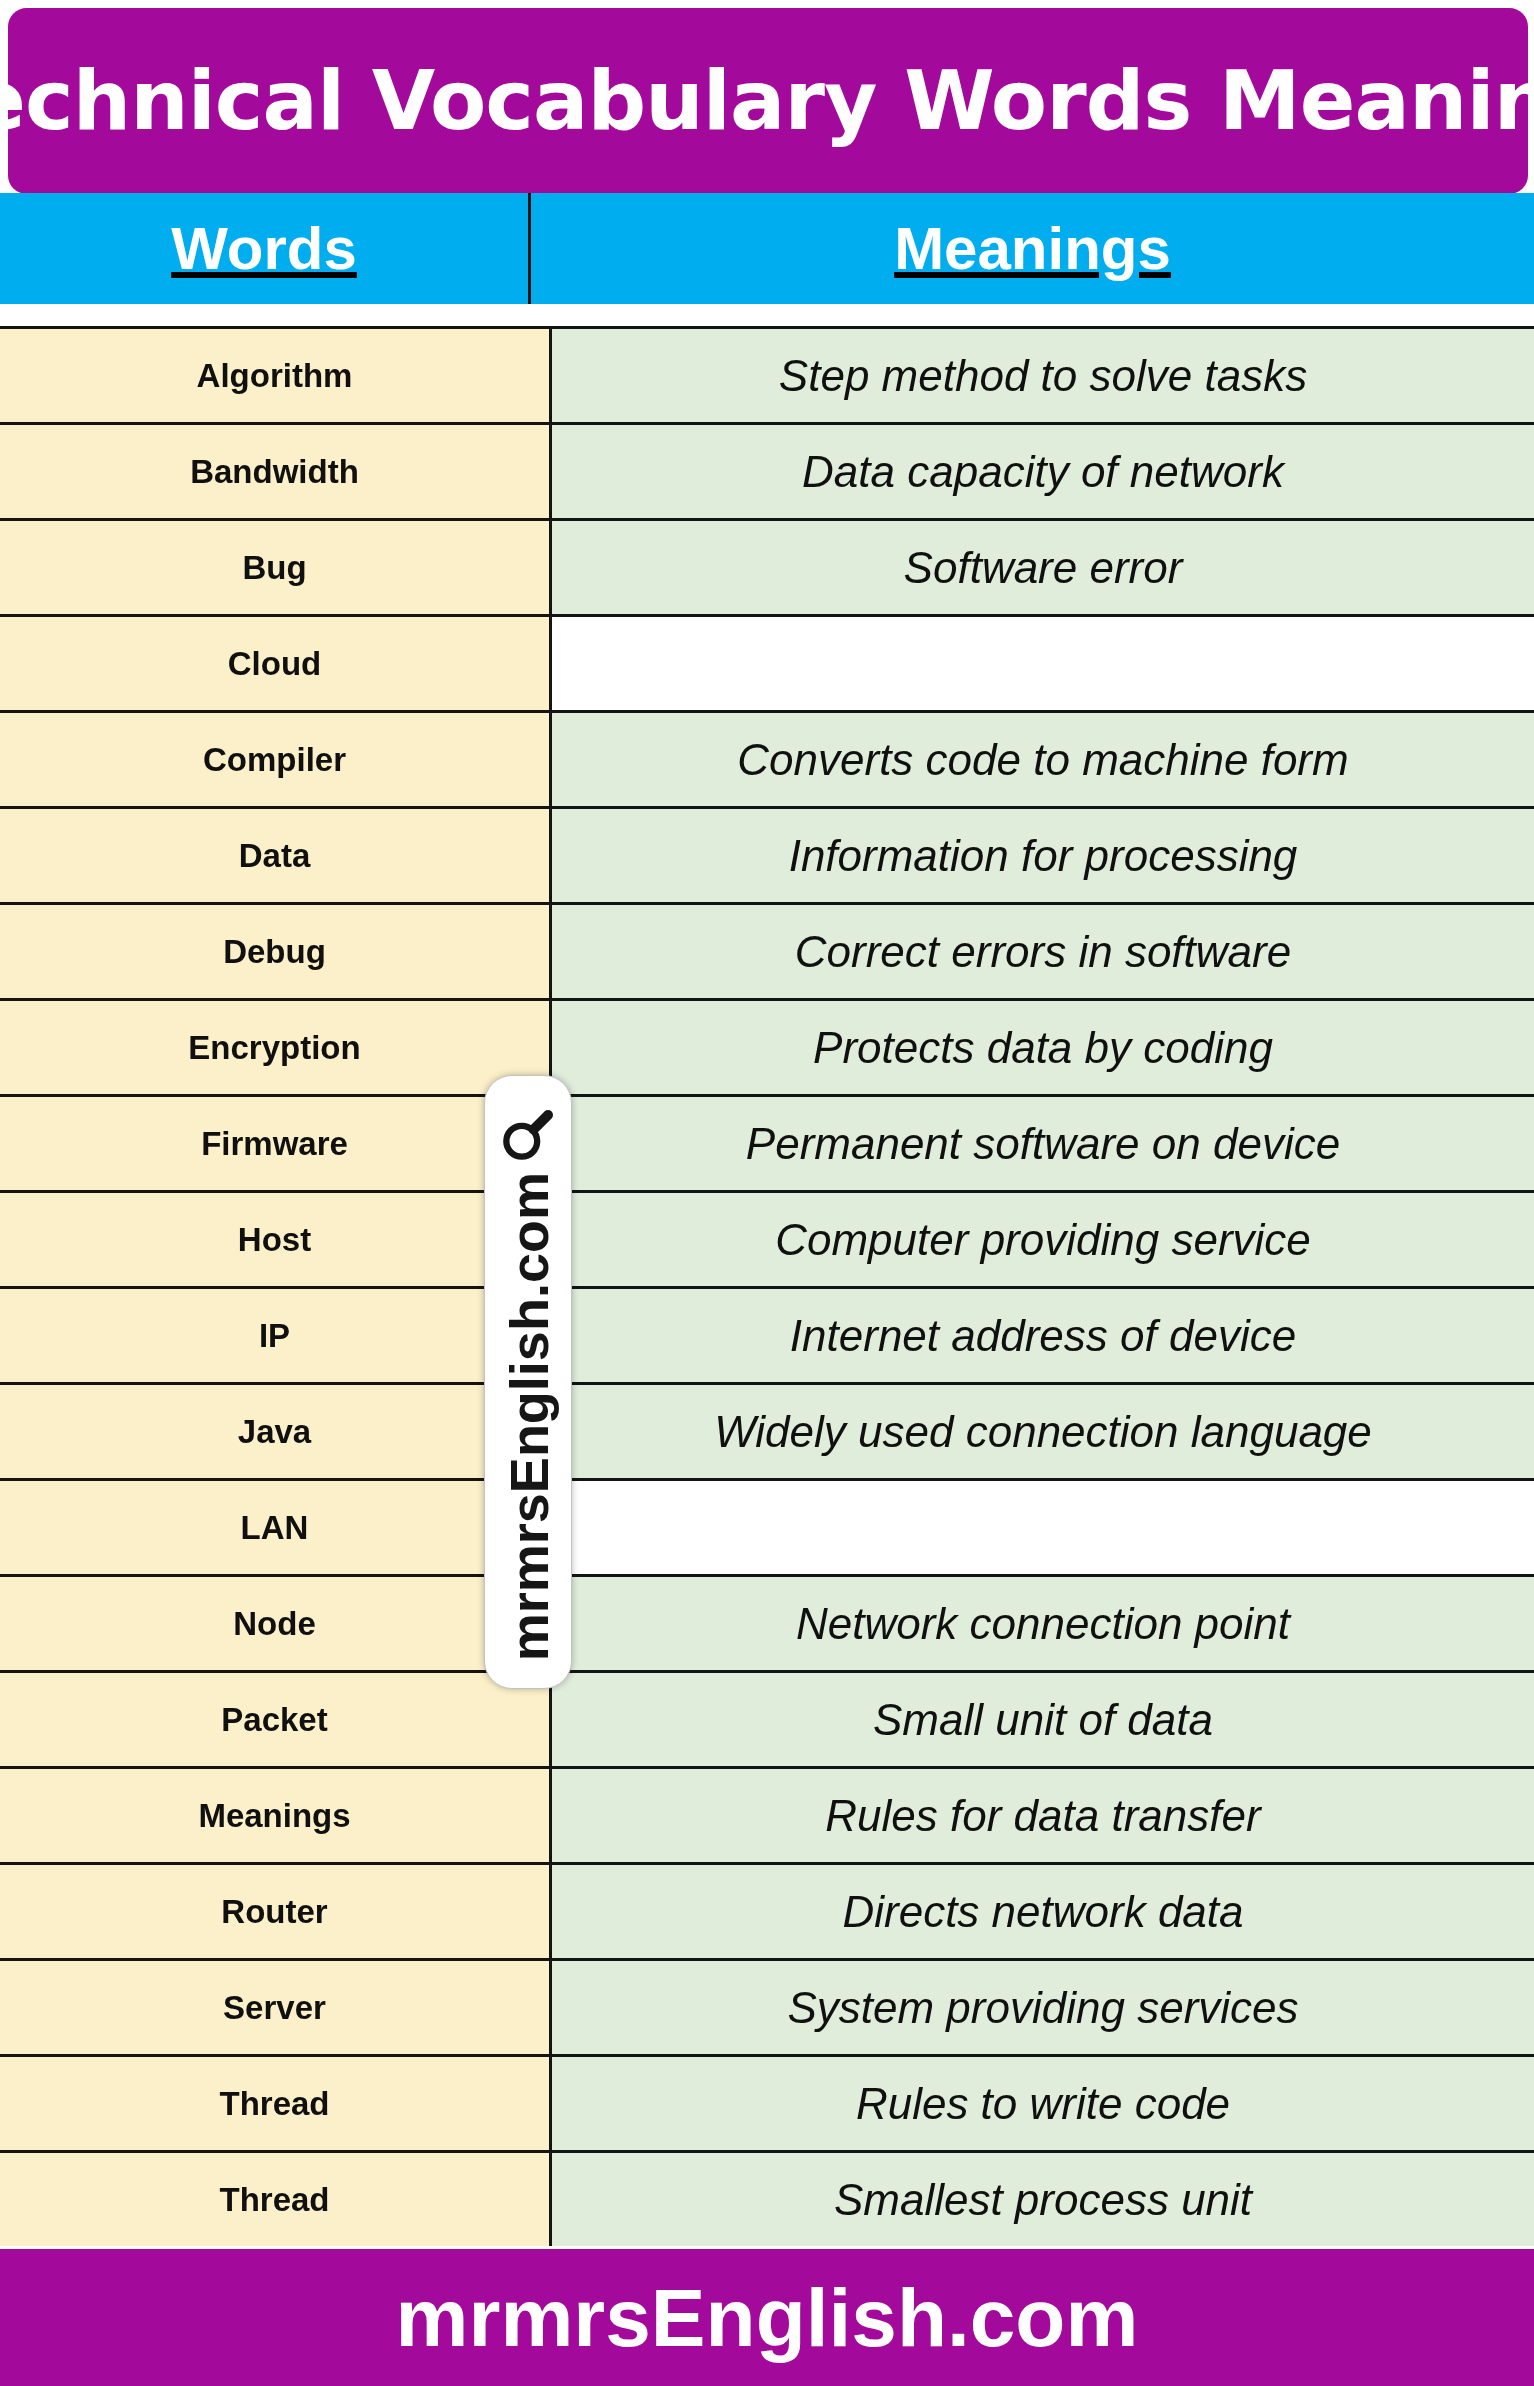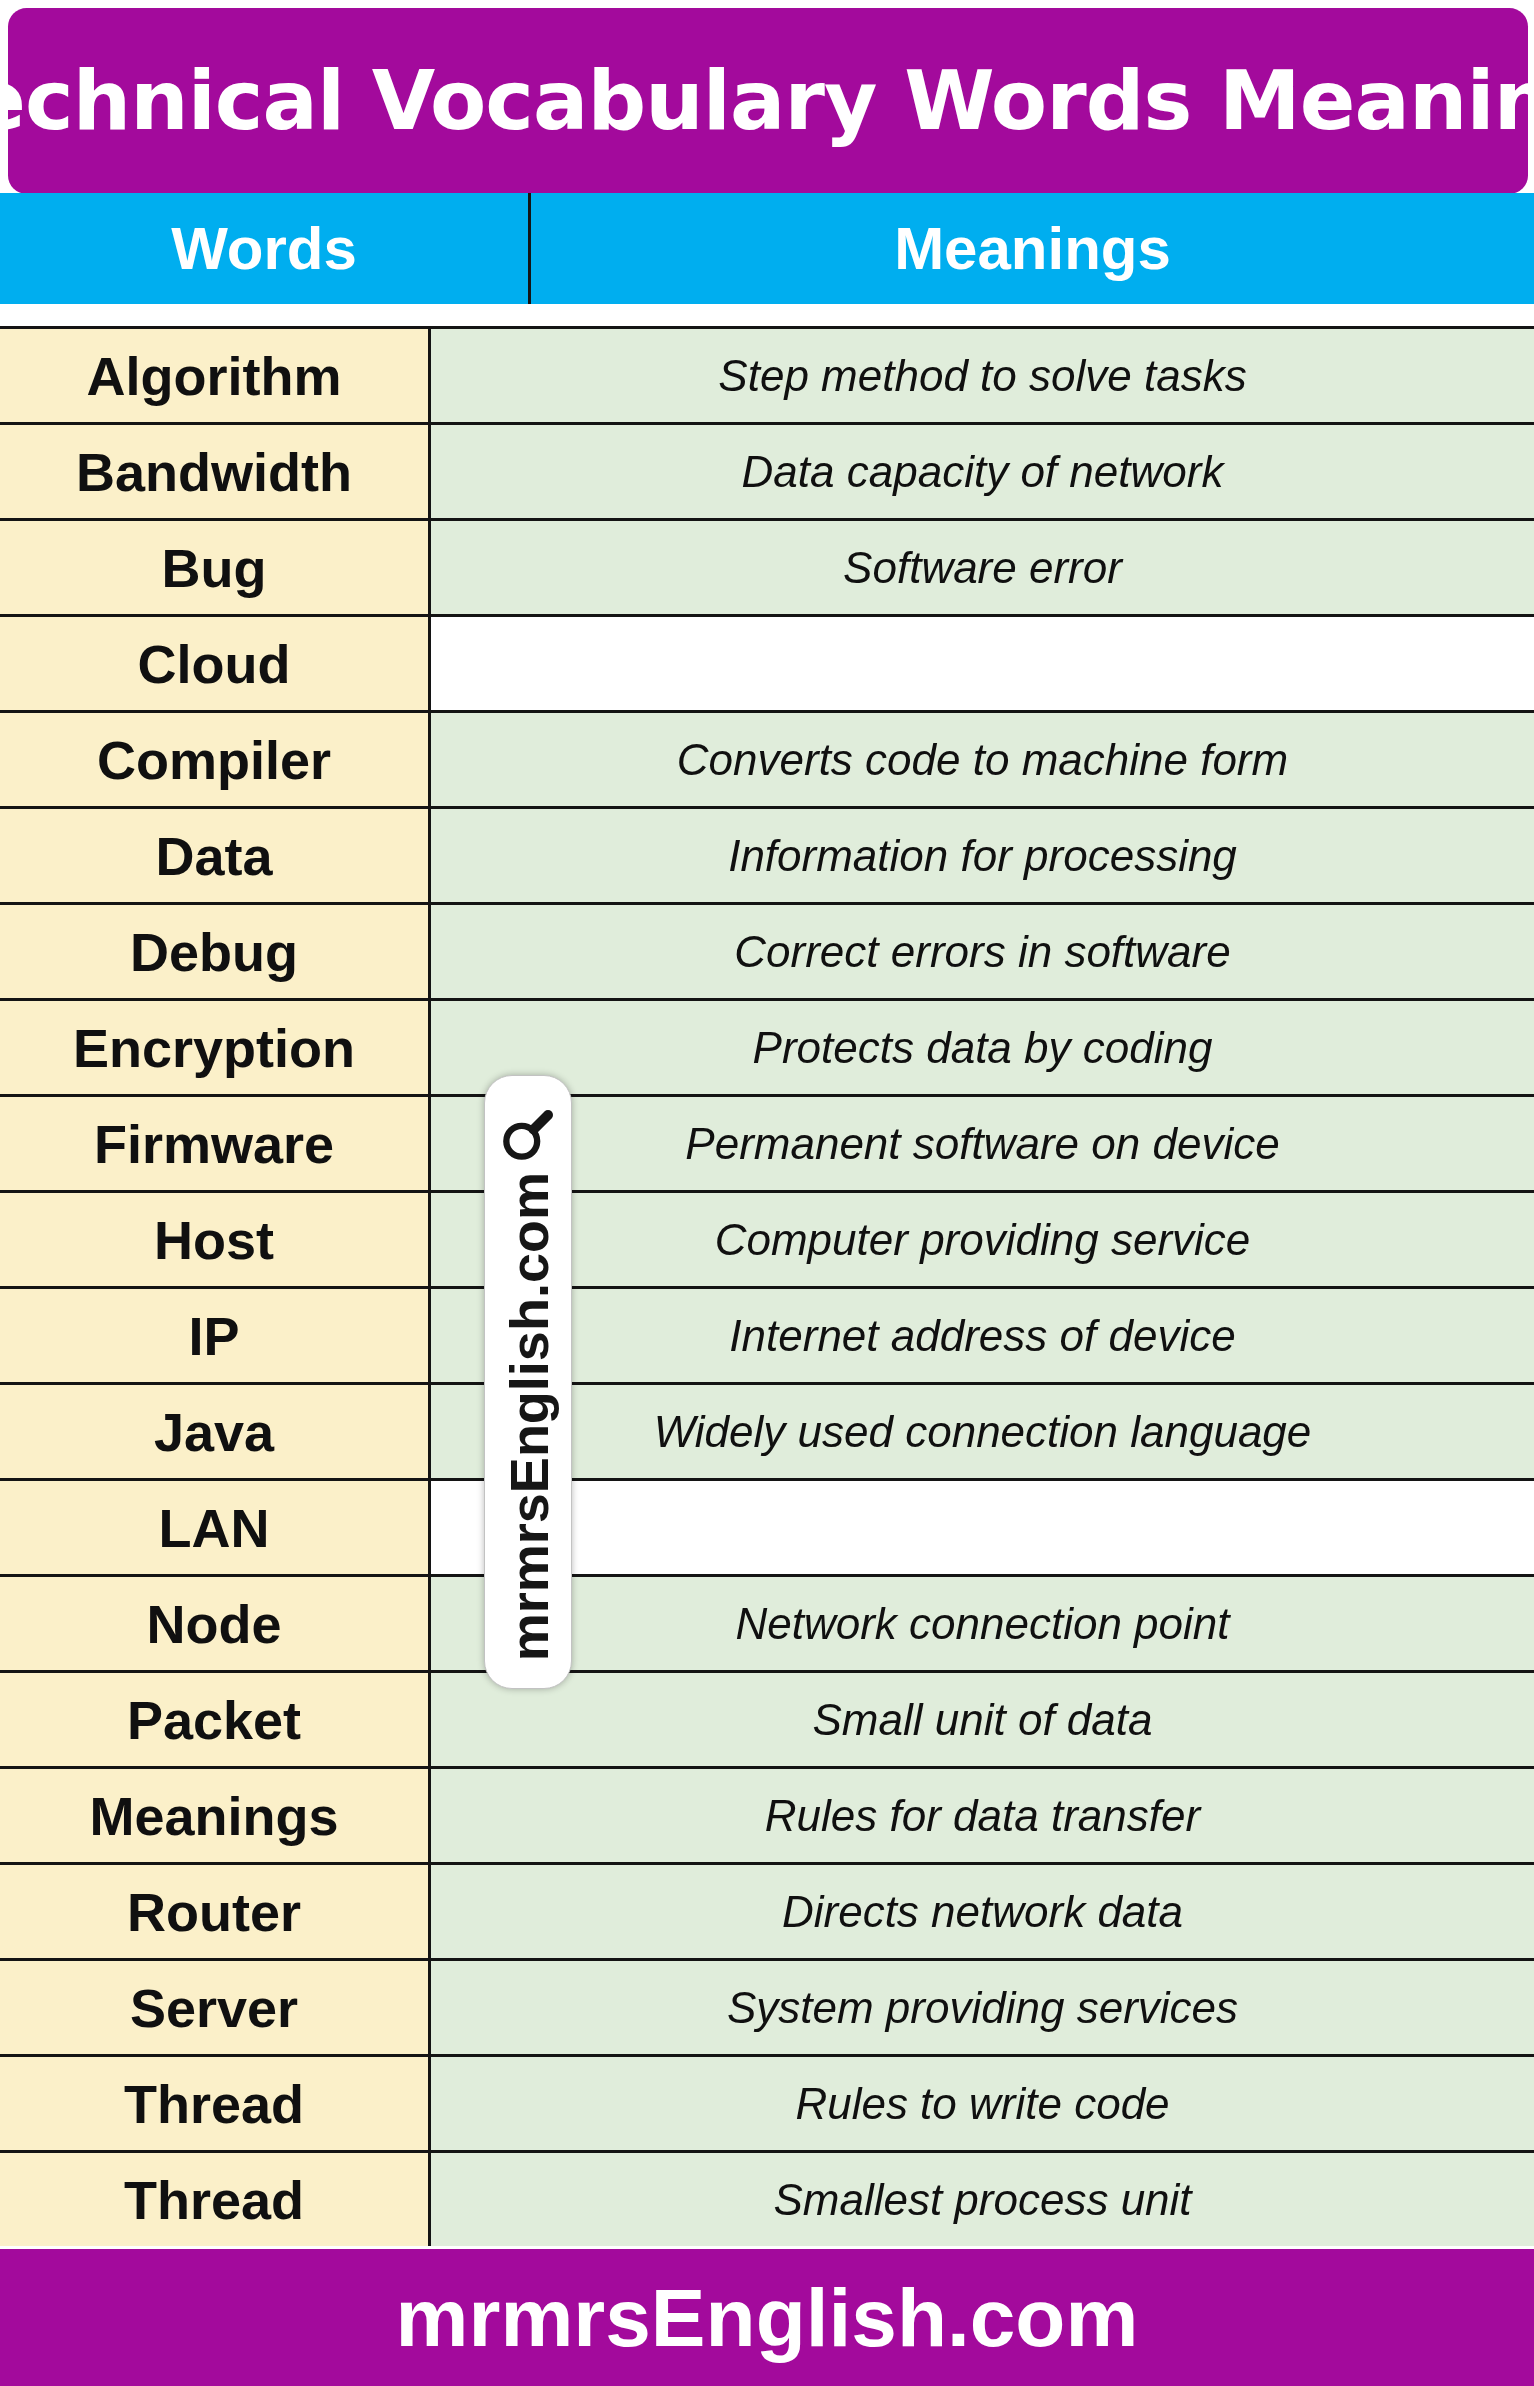--- a/index.html
+++ b/index.html
@@ -10,32 +10,32 @@
   
   .banner { position:absolute; left:7.5px; top:7.5px; width:1520px; height:186px;
             background:var(--banner); border-radius:18.6px;
             display:flex; align-items:center; justify-content:center; }
   .banner-title { color:#ffffff; font-size:82px; font-weight:bold;
                   letter-spacing:-0.9px; white-space:nowrap;
                   font-family:"DejaVu Sans", sans-serif; }
 
   
   .thead { position:absolute; left:0; top:193px; width:1534px; height:111px;
-           background:var(--header); display:flex; }
+           background:var(--header); display:flex;text-decoration:underline; }
   .thead .hc { display:flex; align-items:center; justify-content:center;
                color:#fff; font-size:60px; font-weight:bold; }
   .hc.words { width:531px; border-right:3.7px solid var(--line); }
   .hc.meanings { flex:1;text-align:right; }
 
   
   .tbody { position:absolute; left:0; top:326px; width:1534px; }
   .row { display:flex; width:1534px; height:96px; border-top:3.7px solid var(--line); }
   .cell { display:flex; align-items:center; justify-content:center; color:#101010; }
-  .cell.word { width:431px; background:var(--word-bg); border-right:3.7px solid var(--line);
-               font-size:54px; font-weight:bold; }
+  .cell.word { width:552px; background:var(--word-bg); border-right:3.7px solid var(--line);
+               font-size:33px; font-weight:bold; }
   .cell.meaning { flex:1; background:var(--meaning-bg); font-size:44px; font-weight:normal;font-style:italic; }
 
   
   .watermark { position:absolute; left:484px; top:1075px; width:88px; height:614px;
                background:#ffffff; border:1.9px solid #c2c2c2; border-radius:28px;
                box-shadow:0 0 7.5px rgba(0,0,0,.28); overflow:hidden; z-index:5; }
   .wm-inner { position:absolute; top:0; left:0; width:614px; height:88px;
               transform-origin:0 0; transform:rotate(-90deg) translateX(-614px);
               display:flex; align-items:center; justify-content:center; gap:9.3px; }
   .wm-text { font-size:54px; font-weight:600; color:#161616; letter-spacing:0; }

